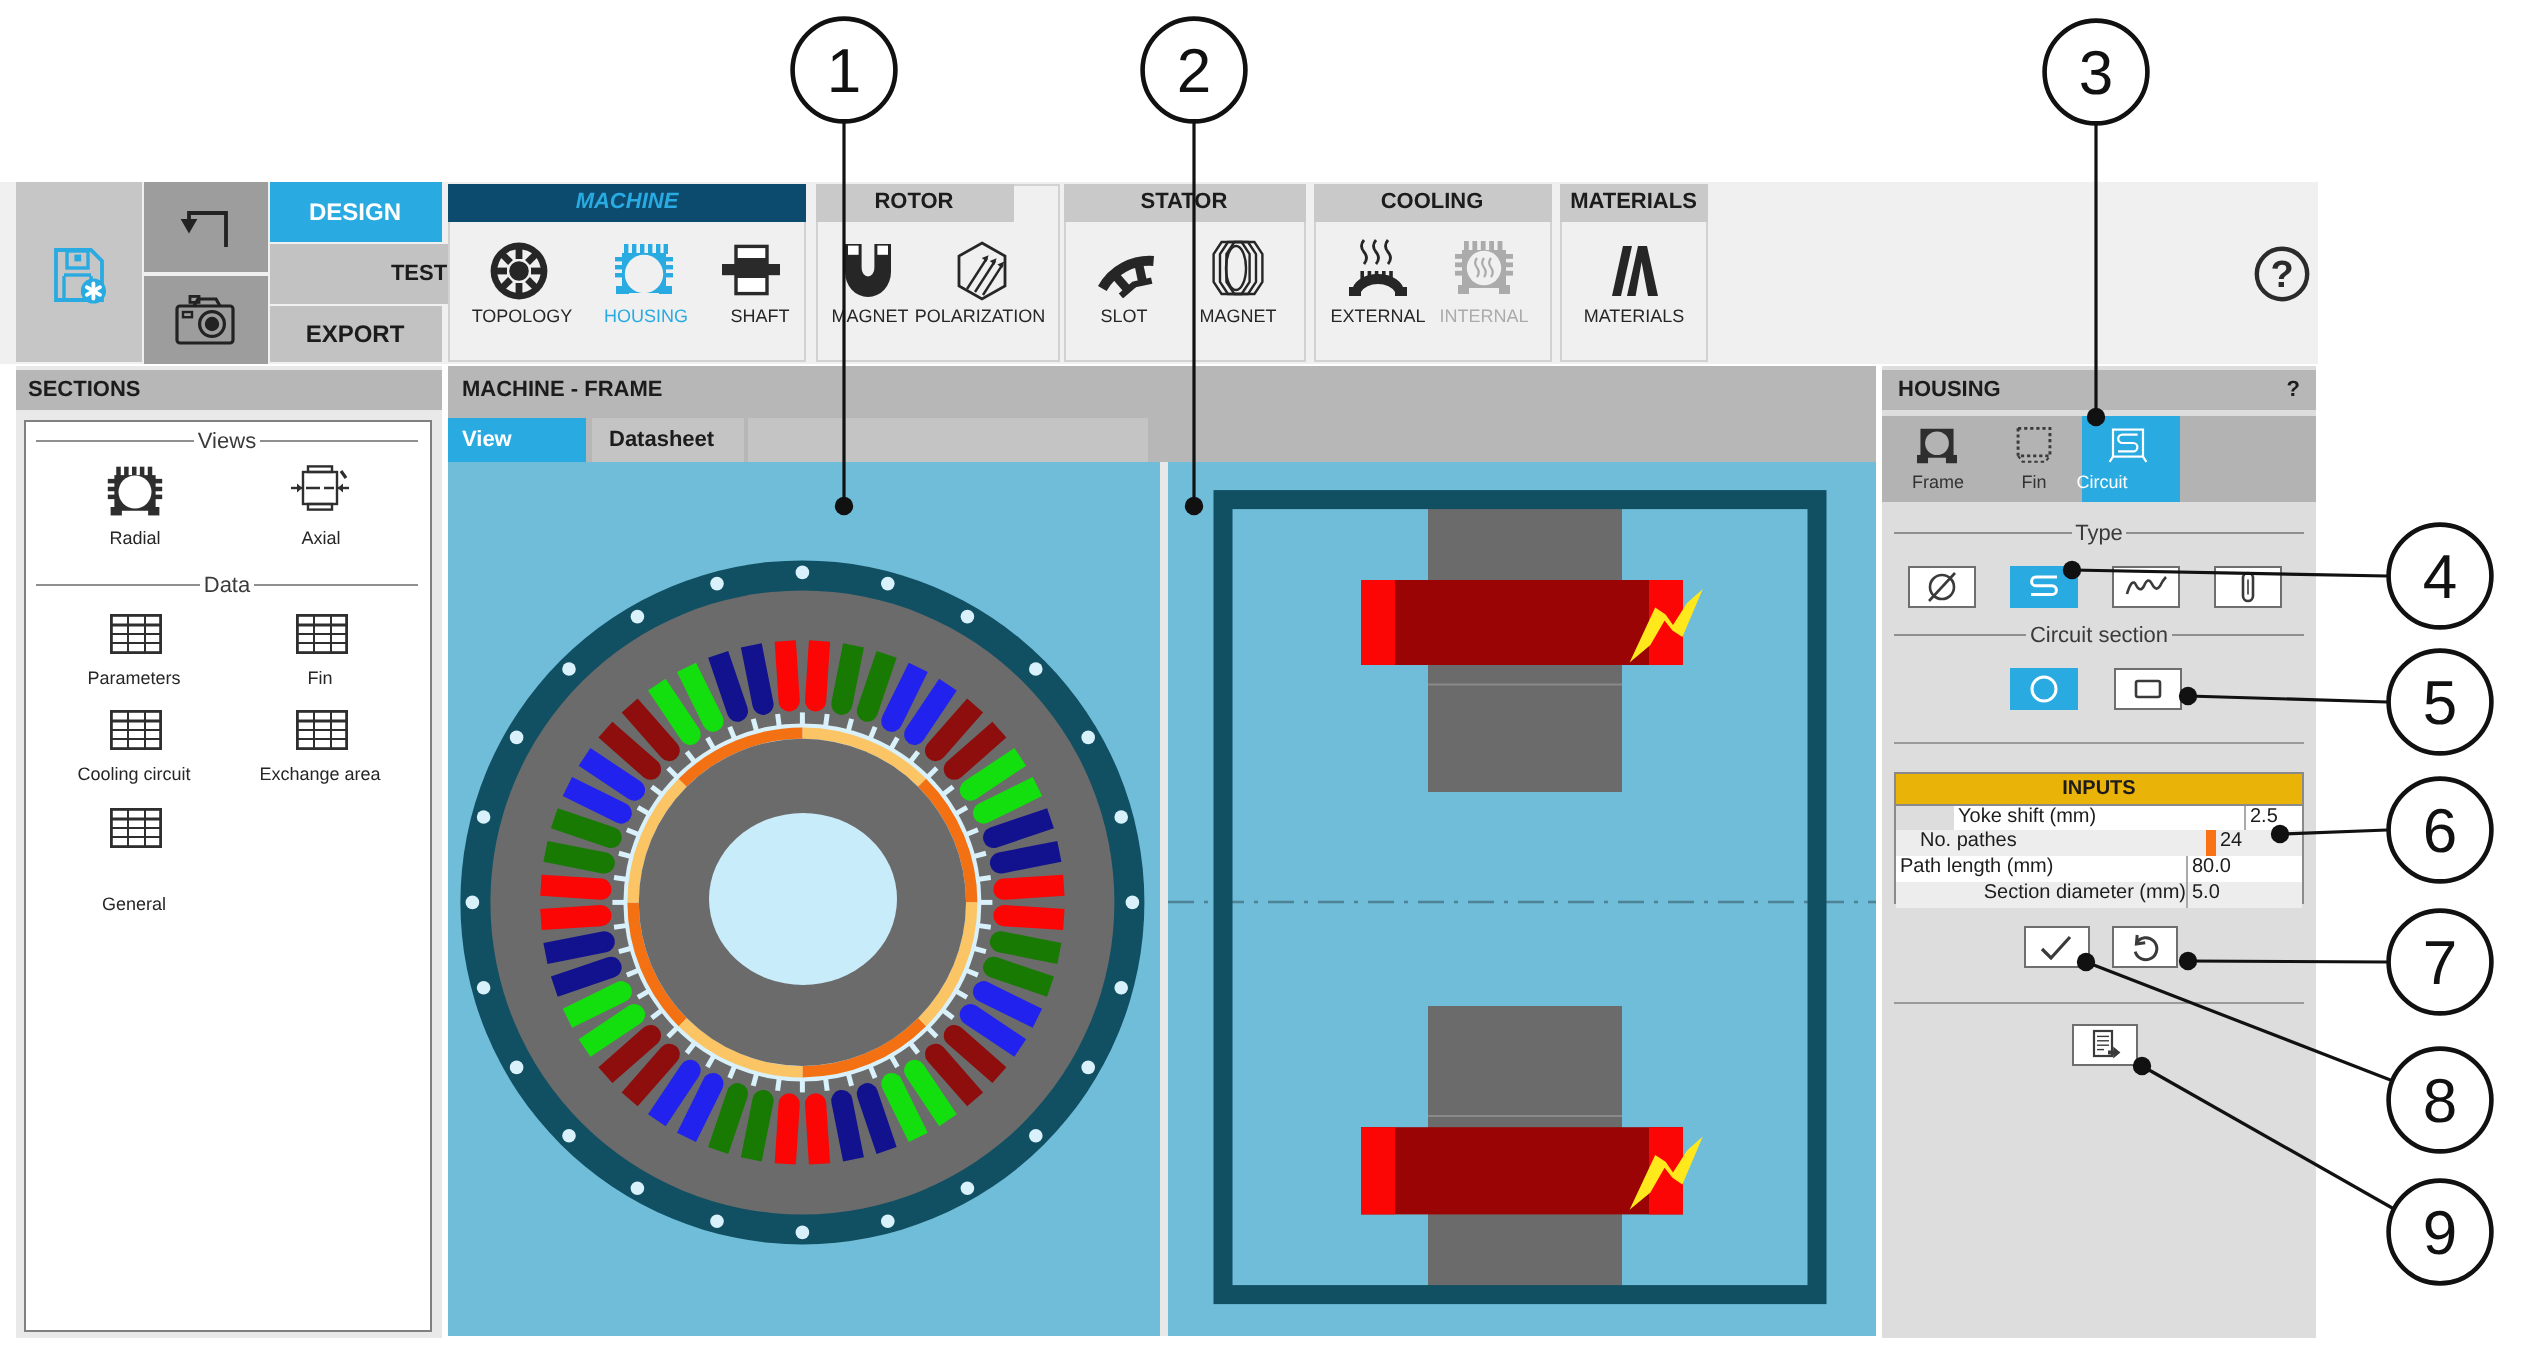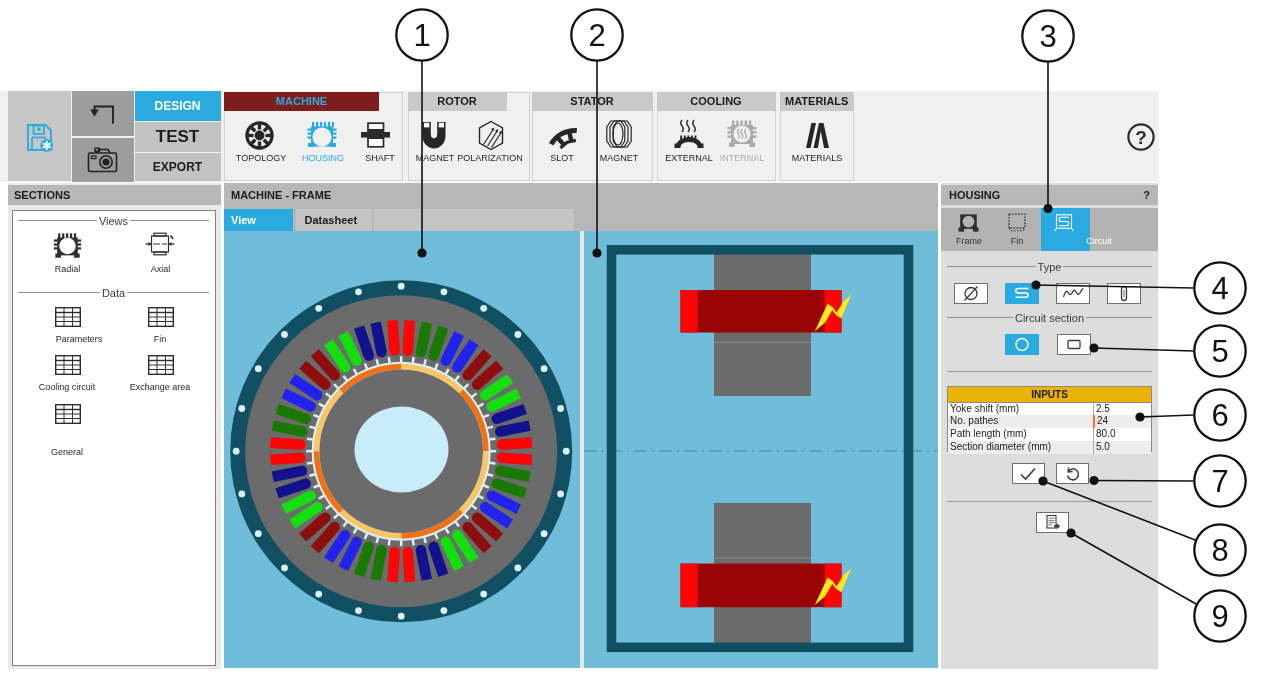--- a/index.html
+++ b/index.html
@@ -39,30 +39,30 @@
 </svg>
 <svg class="abs" style="left:87px;top:147px;" width="32" height="26" viewBox="0 0 32 26">
   <rect x="1.5" y="6" width="28" height="18.5" rx="1.5" fill="none" stroke="#222" stroke-width="1.6"></rect>
   <path d="M10 6 L12 2.5 H21 L23 6" fill="none" stroke="#222" stroke-width="1.6"></path>
   <rect x="8" y="1.2" width="4.5" height="3" fill="none" stroke="#222" stroke-width="1.4"></rect>
   <rect x="4.5" y="9" width="4.5" height="2.6" fill="none" stroke="#222" stroke-width="1.2"></rect>
   <circle cx="19" cy="15" r="6.2" fill="none" stroke="#222" stroke-width="1.6"></circle>
   <circle cx="19" cy="15" r="3.6" fill="#222"></circle>
 </svg>
 <div class="abs" style="left:134.5px;top:91px;width:86px;height:30px;background:#29ABE2;color:#fff;font-weight:bold;font-size:12px;display:flex;align-items:center;justify-content:center;">DESIGN</div>
-<div class="abs" style="left:134.5px;top:122.3px;width:86px;height:30px;background:#C2C2C2;color:#1c1c1c;font-weight:bold;font-size:17px;display:flex;align-items:center;justify-content:center;">TEST</div>
+<div class="abs" style="left:134.5px;top:122.3px;width:86px;height:30px;background:#C2C2C2;color:#1c1c1c;font-weight:bold;font-size:11px;display:flex;align-items:center;justify-content:center;padding-left:32px;">TEST</div>
 <div class="abs" style="left:134.5px;top:153.4px;width:86px;height:28px;background:#C2C2C2;color:#1c1c1c;font-weight:bold;font-size:12px;display:flex;align-items:center;justify-content:center;">EXPORT</div>
 
 <svg class="abs" style="left:1126px;top:122px;" width="30" height="30" viewBox="0 0 30 30">
   <circle cx="15" cy="15" r="12.6" fill="none" stroke="#2b2b2b" stroke-width="2.2"></circle>
   <text x="15" y="21.5" font-size="19" font-weight="bold" fill="#2b2b2b" text-anchor="middle" font-family="Liberation Sans">?</text>
 </svg>
 
 <div class="abs" style="left:224px;top:91.5px;width:179px;height:89.5px;background:#F0F0F0;border:1px solid #D2D2D2;box-sizing:border-box;"></div>
-<div class="abs" style="left:224px;top:91.5px;width:155px;height:19.5px;background:#7f1d1d;color:#29ABE2;font-weight:bold;font-size:11px;display:flex;align-items:center;justify-content:center;">MACHINE</div>
+<div class="abs" style="left:224px;top:91.5px;width:179px;height:19.5px;background:#0c4a6e;color:#29ABE2;font-weight:bold;font-size:11px;display:flex;align-items:center;justify-content:center;font-style:italic;">MACHINE</div>
 
 <svg class="abs" style="left:245px;top:121px;" width="29" height="29" viewBox="0 0 29 29">
   <circle cx="14.5" cy="14.5" r="14.2" fill="#262626"></circle>
   <circle cx="14.5" cy="14.5" r="10.9" fill="#F0F0F0"></circle>
     <rect x="-1.7" y="-11.4" width="3.4" height="5.4" fill="#262626" transform="translate(14.5 14.5) rotate(0)"></rect>
     <rect x="-1.7" y="-11.4" width="3.4" height="5.4" fill="#262626" transform="translate(14.5 14.5) rotate(45)"></rect>
     <rect x="-1.7" y="-11.4" width="3.4" height="5.4" fill="#262626" transform="translate(14.5 14.5) rotate(90)"></rect>
     <rect x="-1.7" y="-11.4" width="3.4" height="5.4" fill="#262626" transform="translate(14.5 14.5) rotate(135)"></rect>
     <rect x="-1.7" y="-11.4" width="3.4" height="5.4" fill="#262626" transform="translate(14.5 14.5) rotate(180)"></rect>
     <rect x="-1.7" y="-11.4" width="3.4" height="5.4" fill="#262626" transform="translate(14.5 14.5) rotate(225)"></rect>
@@ -255,21 +255,21 @@
     <span>Data</span>
   </div>
 <svg class="abs" style="left:54.5px;top:307px;" width="26" height="20" viewBox="0 0 26 20">
     <rect x="0.7" y="0.7" width="24.6" height="18.6" fill="none" stroke="#2e2e2e" stroke-width="1.4"></rect>
     <line x1="0.7" y1="5.5" x2="25.3" y2="5.5" stroke="#2e2e2e" stroke-width="1.4"></line>
     <line x1="0.7" y1="10" x2="25.3" y2="10" stroke="#2e2e2e" stroke-width="1"></line>
     <line x1="0.7" y1="14.5" x2="25.3" y2="14.5" stroke="#2e2e2e" stroke-width="1"></line>
     <line x1="9" y1="0.7" x2="9" y2="19.3" stroke="#2e2e2e" stroke-width="1"></line>
     <line x1="17.5" y1="0.7" x2="17.5" y2="19.3" stroke="#2e2e2e" stroke-width="1"></line>
   </svg>
-<div class="lbl" style="left:39px;top:334px;width:56px;margin-left:12px;">Parameters</div>
+<div class="lbl" style="left:39px;top:334px;width:56px;">Parameters</div>
 <svg class="abs" style="left:147.5px;top:307px;" width="26" height="20" viewBox="0 0 26 20">
     <rect x="0.7" y="0.7" width="24.6" height="18.6" fill="none" stroke="#2e2e2e" stroke-width="1.4"></rect>
     <line x1="0.7" y1="5.5" x2="25.3" y2="5.5" stroke="#2e2e2e" stroke-width="1.4"></line>
     <line x1="0.7" y1="10" x2="25.3" y2="10" stroke="#2e2e2e" stroke-width="1"></line>
     <line x1="0.7" y1="14.5" x2="25.3" y2="14.5" stroke="#2e2e2e" stroke-width="1"></line>
     <line x1="9" y1="0.7" x2="9" y2="19.3" stroke="#2e2e2e" stroke-width="1"></line>
     <line x1="17.5" y1="0.7" x2="17.5" y2="19.3" stroke="#2e2e2e" stroke-width="1"></line>
   </svg>
 <div class="lbl" style="left:146px;top:334px;width:28px;">Fin</div>
 <svg class="abs" style="left:54.5px;top:355px;" width="26" height="20" viewBox="0 0 26 20">
@@ -483,21 +483,21 @@
 </svg>
 <div class="lbl" style="left:1003px;top:236px;width:28px;color:#333;">Fin</div>
 
 <svg class="abs" style="left:1054px;top:214px;" width="20" height="18" viewBox="0 0 20 18">
   <g fill="none" stroke="#fff" stroke-width="1.1">
     <rect x="2.5" y="0.8" width="15" height="13.5"></rect>
     <path d="M2.5 14.3 L0.8 17 M17.5 14.3 L19.2 17"></path>
     <path d="M14.8 3.3 H7.2 a2.1 2.1 0 0 0 0 4.2 H12.6 a2.1 2.1 0 0 1 0 4.2 H5"></path>
   </g>
 </svg>
-<div class="lbl" style="left:1080px;top:236px;width:38px;color:#fff;">Circuit</div>
+<div class="lbl" style="left:1032px;top:236px;width:38px;color:#fff;">Circuit</div>
 
 <div class="abs glabel" style="left:947px;top:260px;width:205px;height:13px;">
     <span>Type</span>
   </div>
 <div class="btn" style="left:953.5px;top:282.5px;width:32px;height:19px;">
   <svg width="22" height="17" viewBox="0 0 22 17">
       <circle cx="11" cy="8.5" r="6" fill="none" stroke="#3a3a3a" stroke-width="1.3"></circle>
       <line x1="4.5" y1="15.5" x2="17.5" y2="1.5" stroke="#3a3a3a" stroke-width="1.3"></line>
     </svg>
 </div>
@@ -529,33 +529,33 @@
 <div class="btn" style="left:1056.5px;top:334px;width:32px;height:19px;">
   <svg width="18" height="15" viewBox="0 0 18 15">
       <rect x="3" y="3.5" width="12" height="8" rx="1" fill="none" stroke="#3a3a3a" stroke-width="1.3"></rect>
     </svg>
 </div>
 
 <div class="abs" style="left:947px;top:370.5px;width:205px;height:0;border-top:1px solid #9a9a9a;"></div>
 
 <div class="abs" style="left:947px;top:386px;width:205px;height:66px;border:1px solid #8a8a8a;box-sizing:border-box;font-size:10px;color:#1c1c1c;">
   <div style="height:14.5px;background:#eab308;font-weight:bold;display:flex;align-items:center;justify-content:center;border-bottom:1px solid #8a8a8a;">INPUTS</div>
-  <div style="display:flex;height:12.8px;background:#fff;">
+  <div style="display:flex;height:12.8px;background:#fff;margin-left:29px;">
       <div style="width:143px;padding-left:2px;border-right:1px solid #aaa;">Yoke shift (mm)</div>
       <div style="padding-left:2px;">2.5</div>
     </div>
   <div style="display:flex;height:12.8px;background:#EDEDED;">
-      <div style="width:143px;padding-left:2px;border-right:2px solid #f97316;">No. pathes</div>
+      <div style="width:143px;padding-left:12px;border-right:5px solid #f97316;">No. pathes</div>
       <div style="padding-left:2px;">24</div>
     </div>
   <div style="display:flex;height:12.8px;background:#fff;">
       <div style="width:143px;padding-left:2px;border-right:1px solid #aaa;">Path length (mm)</div>
       <div style="padding-left:2px;">80.0</div>
     </div>
-  <div style="display:flex;height:12.8px;background:#EDEDED;">
+  <div style="display:flex;height:12.8px;background:#EDEDED;text-align:right;">
       <div style="width:143px;padding-left:2px;border-right:1px solid #aaa;">Section diameter (mm)</div>
       <div style="padding-left:2px;">5.0</div>
     </div>
 </div>
 
 <div class="btn" style="left:1011.5px;top:463px;width:31px;height:19px;">
   <svg width="18" height="14" viewBox="0 0 18 14">
       <path d="M2 7.5 L6.5 12 L16 1.5" fill="none" stroke="#3a3a3a" stroke-width="1.6"></path>
     </svg>
 </div>

